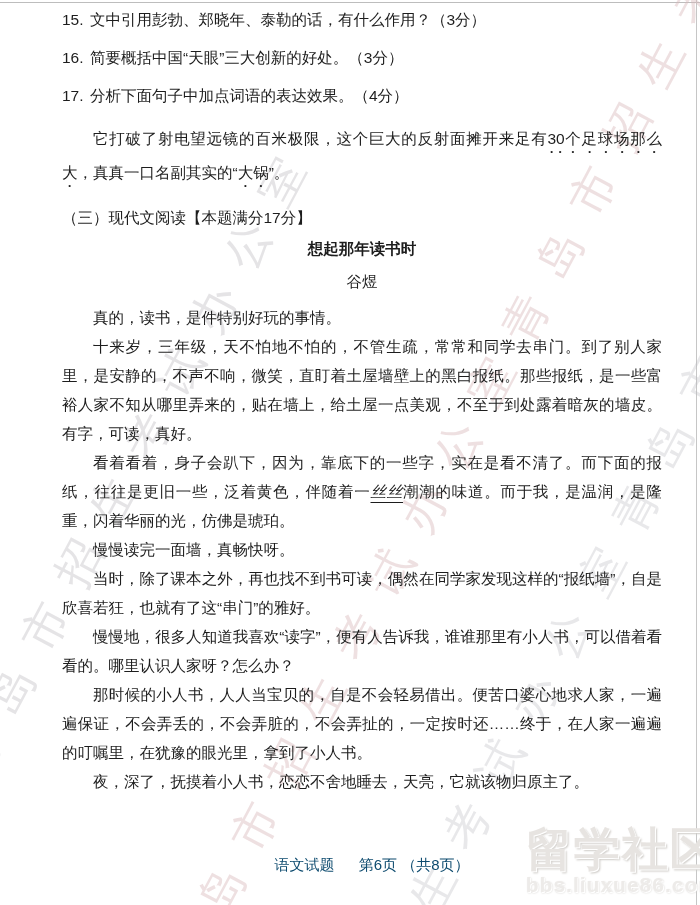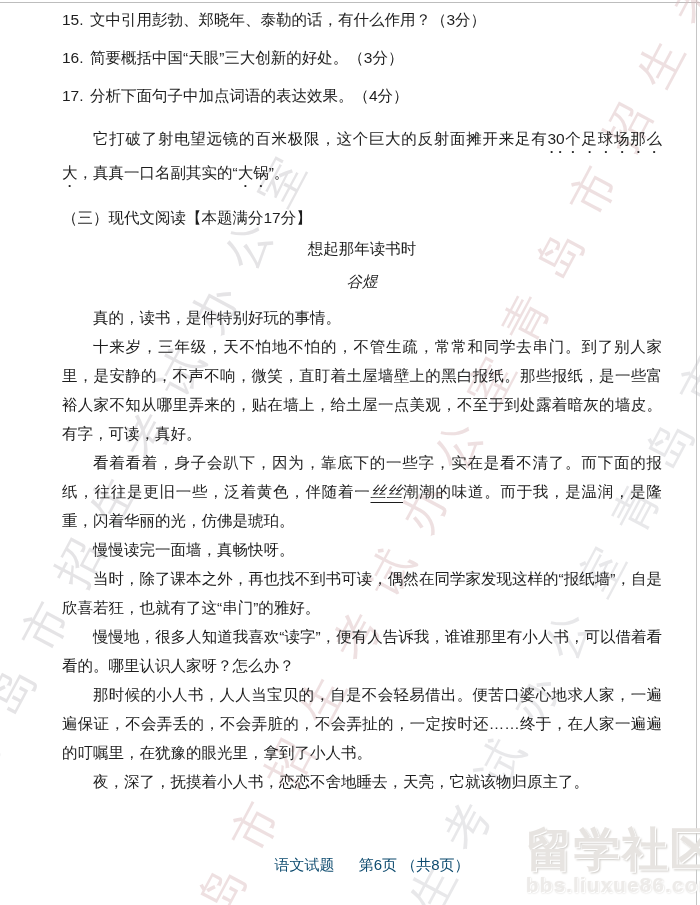--- a/index.html
+++ b/index.html
@@ -69,22 +69,22 @@
     text-emphasis:filled dot;
     text-emphasis-position:under right;
   }
   .useg{
     text-decoration:underline;
     text-underline-offset:5px;
     text-decoration-thickness:1px;
     font-style:italic;
   }
   .section-header{margin:16px 0 0 0;line-height:24px;}
-  .essay-title{margin:7px 0 9px 0;text-align:center;line-height:24px;}
-  .essay-author{margin:4px 0 4px 0;text-align:center;line-height:24px;font-style:italic;}
+  .essay-title{margin:7px 0 9px 0;text-align:center;line-height:24px;font-weight:bold;}
+  .essay-author{margin:4px 0 4px 0;text-align:center;line-height:24px;}
   .essay{margin-top:9px;}
   .essay p{
     margin:0;
     line-height:29px;
     text-indent:2em;
     text-align:justify;
   }
   .footer{
     position:absolute;
     left:0;right:0;

